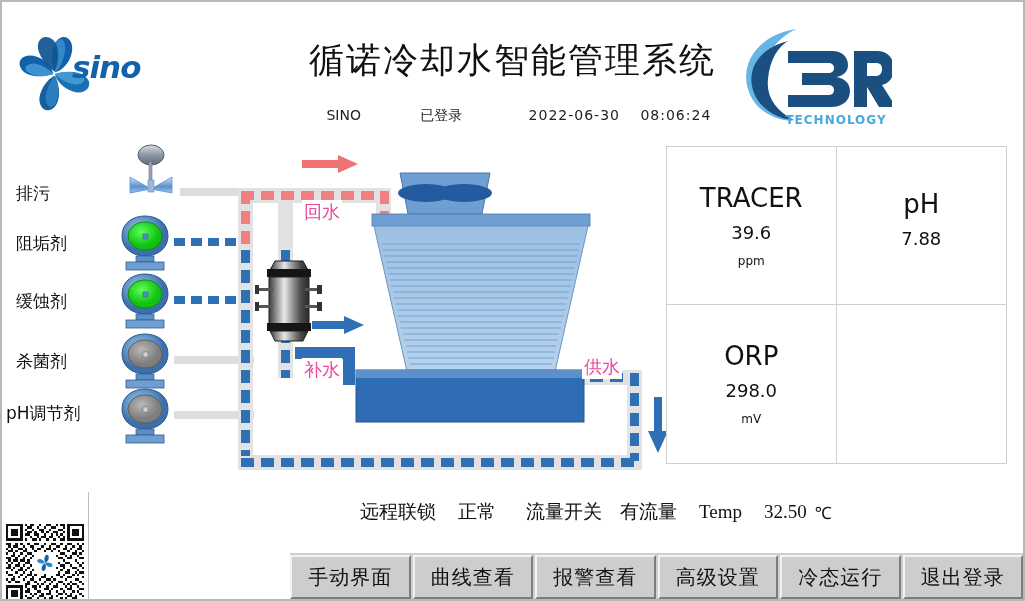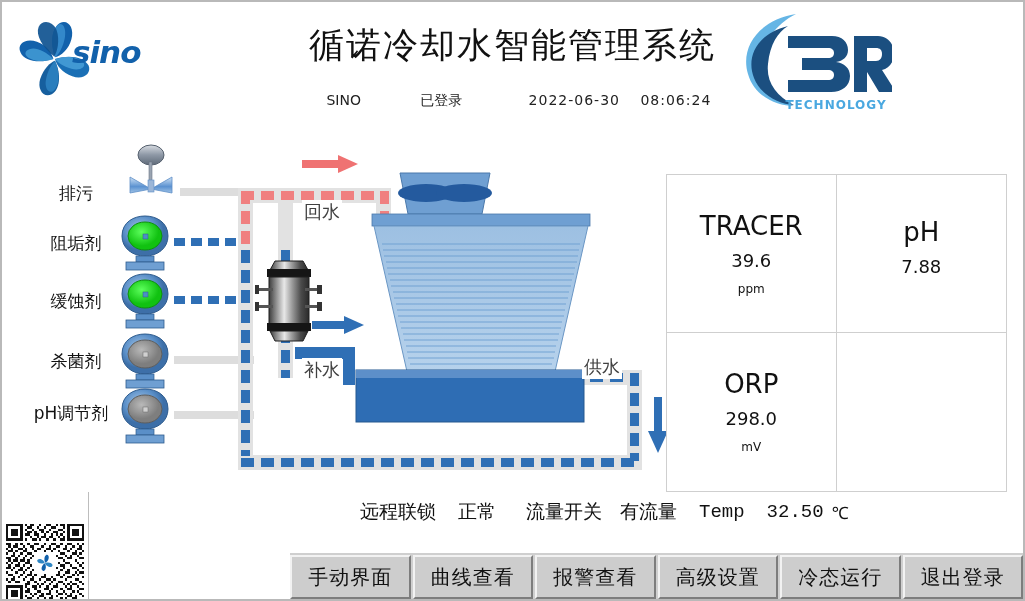--- a/index.html
+++ b/index.html
@@ -12,21 +12,21 @@
   }
   #app {
     position: relative;
     width: 1025px; height: 601px;
     background: #ffffff;
     border: 2px solid #b9b9b9;
     overflow: hidden;
   }
 
   
-  #header { position: absolute; left: 0; top: 0; width: 898px; height: 118px; text-decoration: underline; }
+  #header { position: absolute; left: 0; top: 15px; width: 898px; height: 118px; text-decoration: underline; }
 
   
   #sino-logo { position: absolute; left: 8px; top: 10px; width: 150px; height: 90px; }
   #sino-flower { position: absolute; left: 4px; top: 6px; width: 82px; height: 82px; }
   #sino-word { position: absolute; left: 62px; top: 22px;
     font-family: "DejaVu Sans", sans-serif; font-size: 31px; font-weight: 700;
     font-style: italic; color: #1261ab; letter-spacing: -1px; }
 
   
   #title {
@@ -46,21 +46,21 @@
   .sl-date  { margin-left: 62px; letter-spacing: 1px; }
   .sl-time  { margin-left: 16px; letter-spacing: 1px; }
 
   
   #r3-logo { position: absolute; right: 8px; top: 4px; width: 156px; height: 112px; }
 
   
   .feed-label {
     position: absolute; font-size: 17px; color: #111;
     font-family: "DejaVu Sans", sans-serif; white-space: nowrap;
-    text-align: center; width: 120px;
+    text-align: left; width: 120px;
   }
   .pump { position: absolute; width: 62px; height: 58px; }
   .valve { position: absolute; width: 62px; height: 55px; }
 
   
   .pipe-h-active {
     position: absolute; height: 8px;
     background: repeating-linear-gradient(to right,
       #2f6fb5 0px, #2f6fb5 11px, transparent 11px, transparent 17px);
   }
@@ -83,49 +83,49 @@
     background: repeating-linear-gradient(to right,
       #f08080 0px, #f08080 13px, transparent 13px, transparent 20px);
   }
   .dash-v-red {
     position: absolute; width: 9px;
     background: repeating-linear-gradient(to bottom,
       #f08080 0px, #f08080 13px, transparent 13px, transparent 20px);
   }
 
   .diag-label {
-    position: absolute; font-size: 18px; color: #404040;
+    position: absolute; font-size: 18px; color: #ec4899;
     font-family: "DejaVu Sans", sans-serif; white-space: nowrap;
     background: #fff; padding: 0 2px;
   }
 
   
   #panel {
-    position: absolute; left: 664px; top: 172px;
+    position: absolute; left: 664px; top: 144px;
     width: 341px; height: 318px;
     border: 1px solid #cfcfcf; background: #fff;
     display: grid; grid-template-columns: 1fr 1fr; grid-template-rows: 1fr 1fr;
   }
   .cell {
     border-right: 1px solid #cfcfcf; border-bottom: 1px solid #cfcfcf;
     display: flex; flex-direction: column; align-items: center;
     justify-content: center; gap: 13px;
     font-family: "DejaVu Sans", sans-serif;
   }
   .cell:nth-child(2), .cell:nth-child(4) { border-right: none; }
   .cell:nth-child(3), .cell:nth-child(4) { border-bottom: none; }
   .cell-name  { font-size: 26px; color: #111; line-height: 1; }
   .cell-value { font-size: 18px; color: #111; line-height: 1; }
   .cell-unit  { font-size: 12px; color: #111; line-height: 1; }
 
   
   #statusrow {
     position: absolute; left: 330px; top: 494px; width: 690px; height: 32px;
     display: flex; align-items: center; font-size: 19px; color: #111;
-    font-family: Liberation Mono, monospace;
+    font-family: Liberation Serif, serif;
   }
   #statusrow .sr { white-space: nowrap; }
   #sr-k1 { margin-left: 28px; }
   #sr-v1 { margin-left: 22px; }
   #sr-k2 { margin-left: 30px; }
   #sr-v2 { margin-left: 18px; }
   #sr-k3 { margin-left: 22px; }
   #sr-v3 { margin-left: 22px; }
   #sr-u3 { margin-left: 8px; font-size: 17px; }
 

